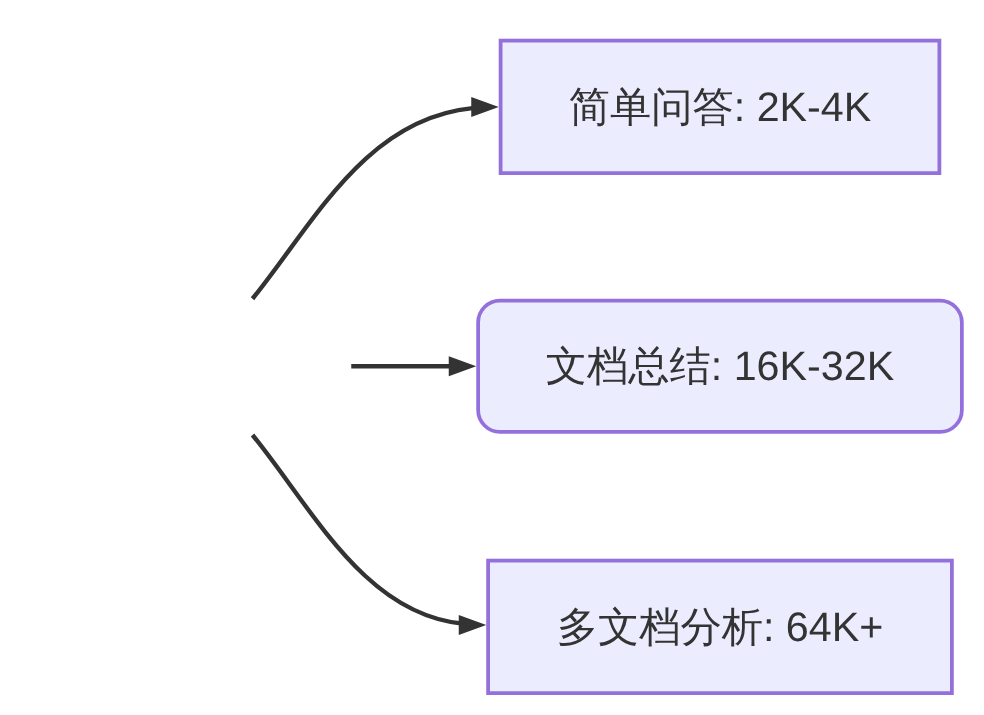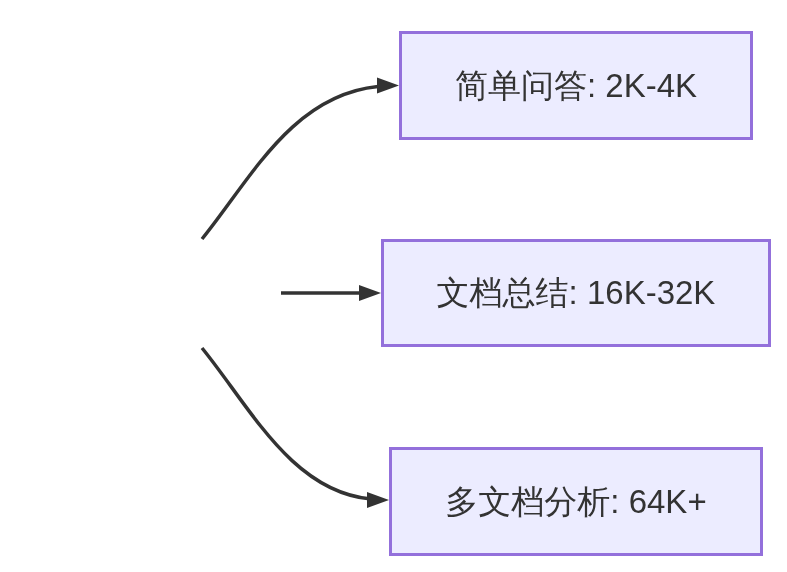--- a/index.html
+++ b/index.html
@@ -32,21 +32,21 @@
     align-items: center;
     justify-content: center;
     text-align: center;
     font-size: 33px;
     color: #333333;
     line-height: 1.2;
     white-space: nowrap;
   }
   .node-source  { left: 31px;  top: 239px; width: 250px; height: 109px; }
   .node-top     { left: 399px; top: 31px;  width: 354px; height: 109px; }
-  .node-middle  { left: 381px; top: 239px; width: 390px; height: 108px; }
+  .node-middle  { left: 381px; top: 239px; width: 390px; height: 108px; border-radius: 19px; }
   .node-bottom  { left: 389px; top: 447px; width: 374px; height: 109px; align-items: center; }
   .edge-path {
     fill: none;
     stroke: #333333;
     stroke-width: 3.5px;
   }
   .arrowhead {
     fill: #333333;
     stroke: none;
   }

